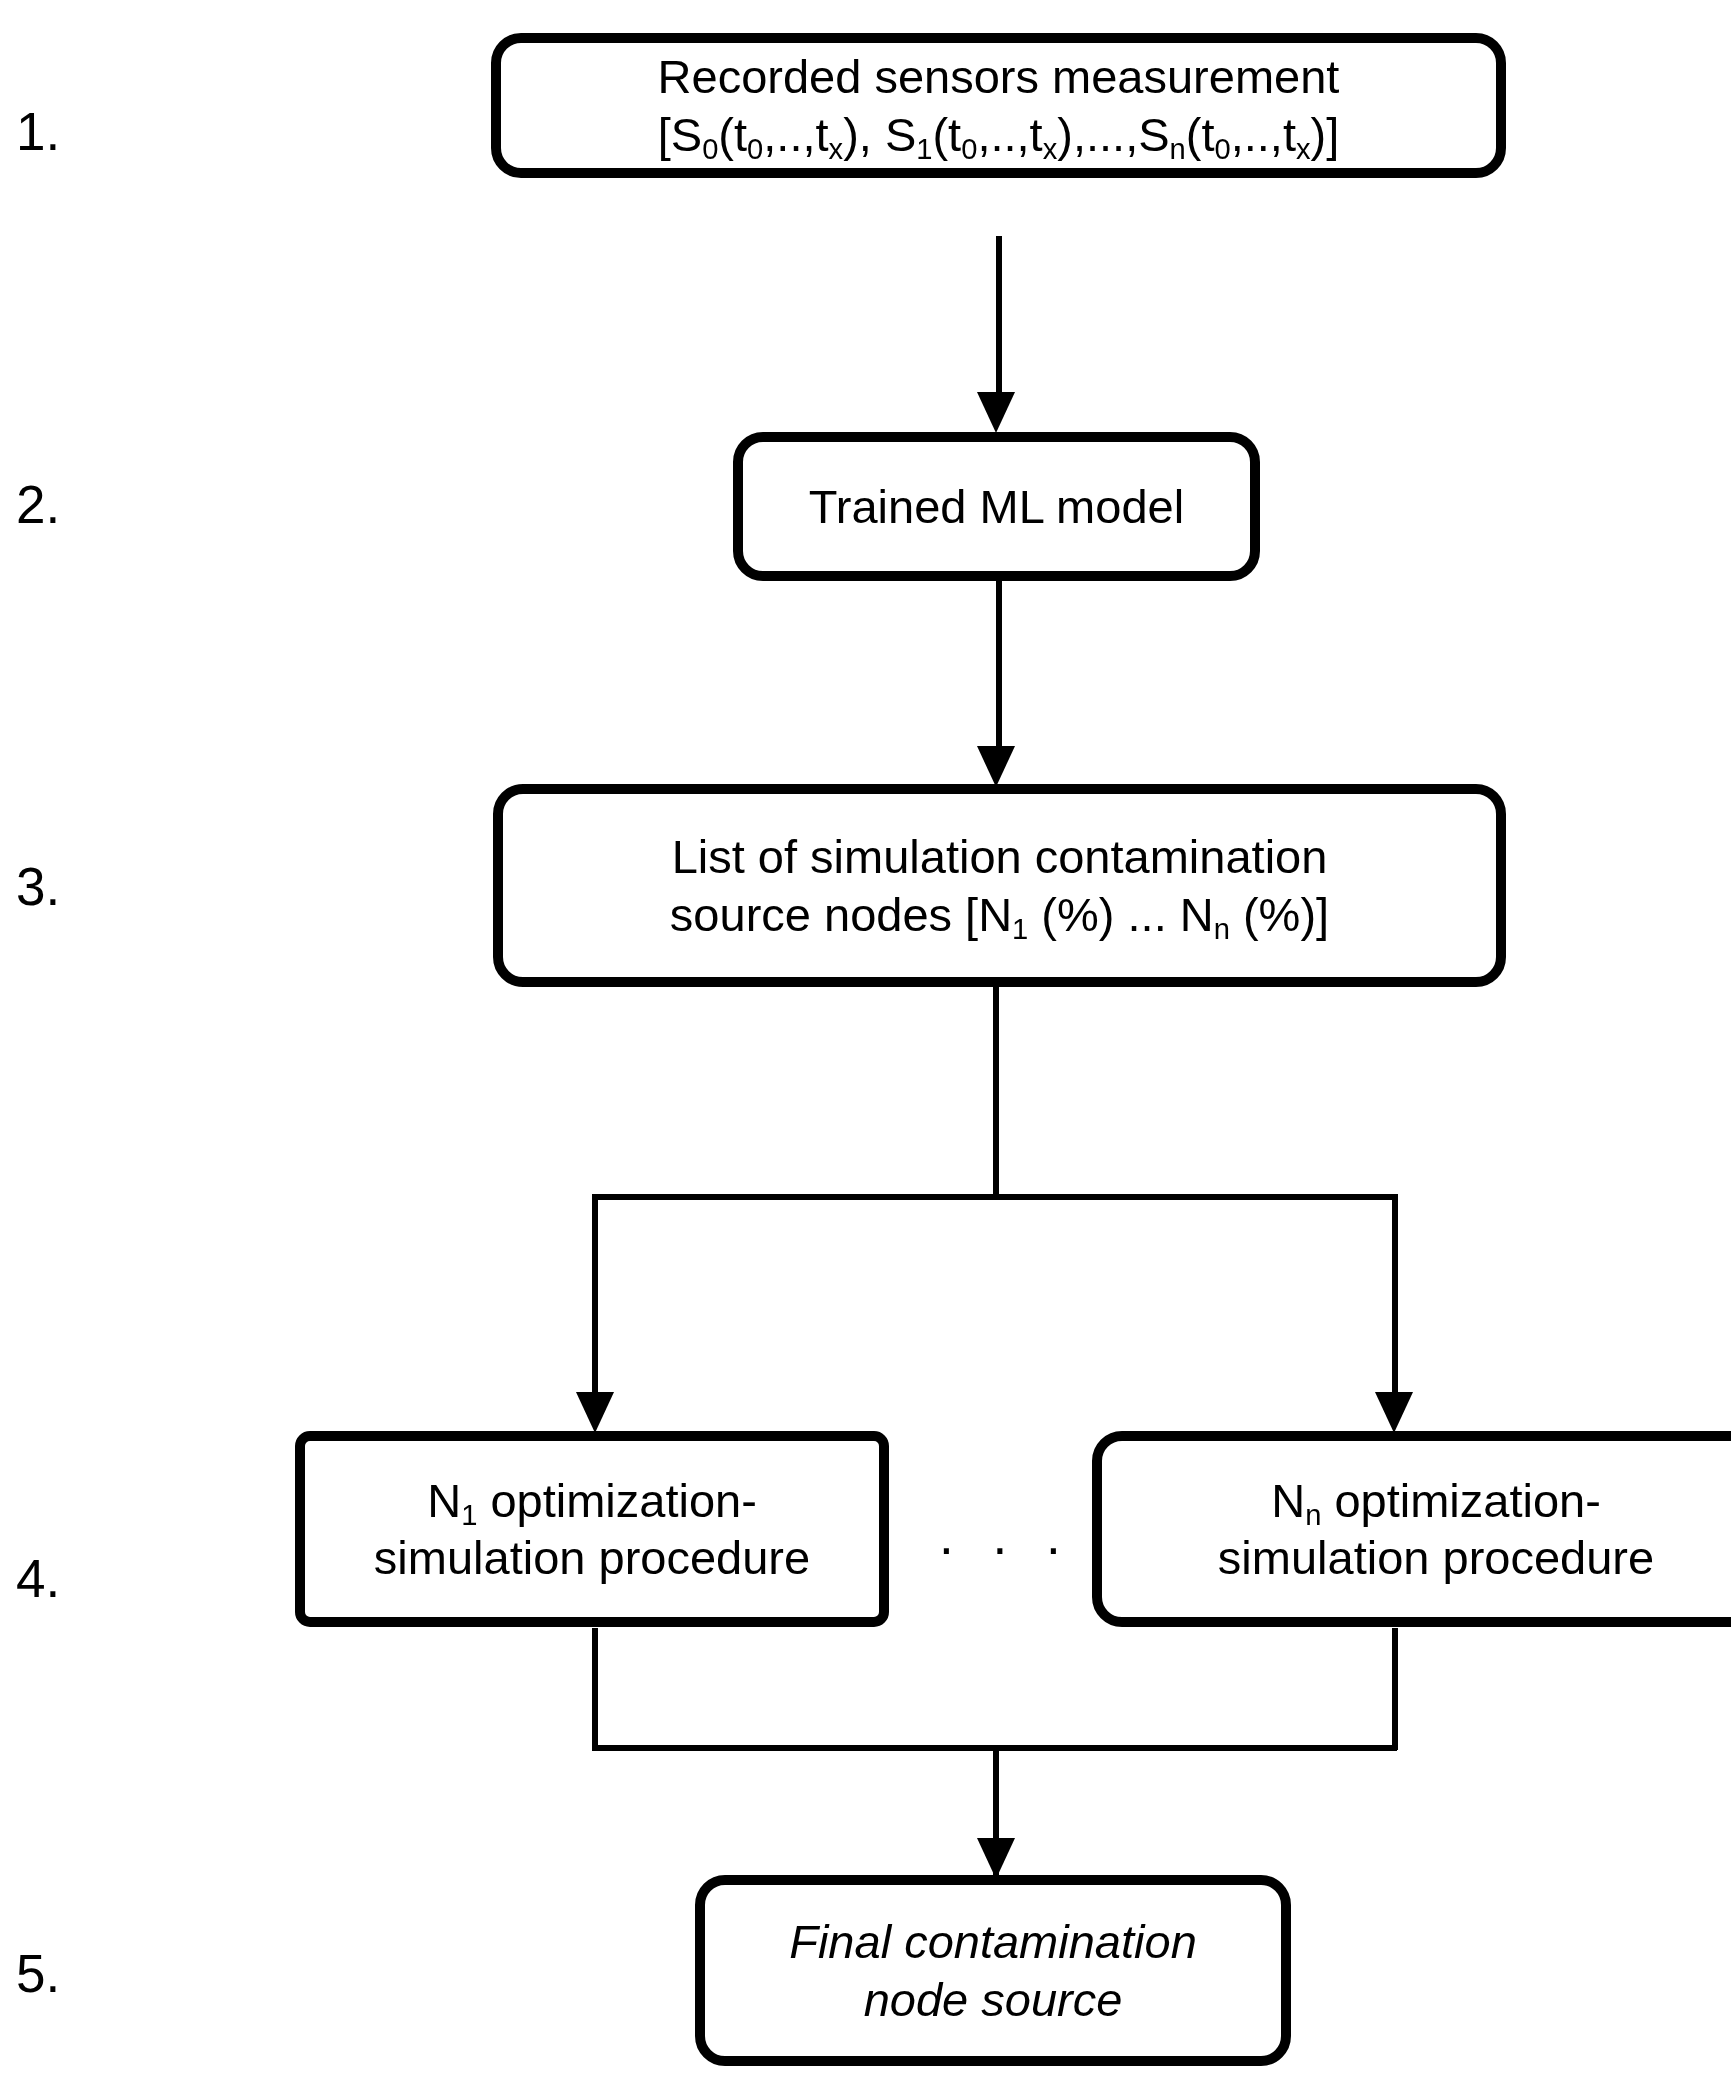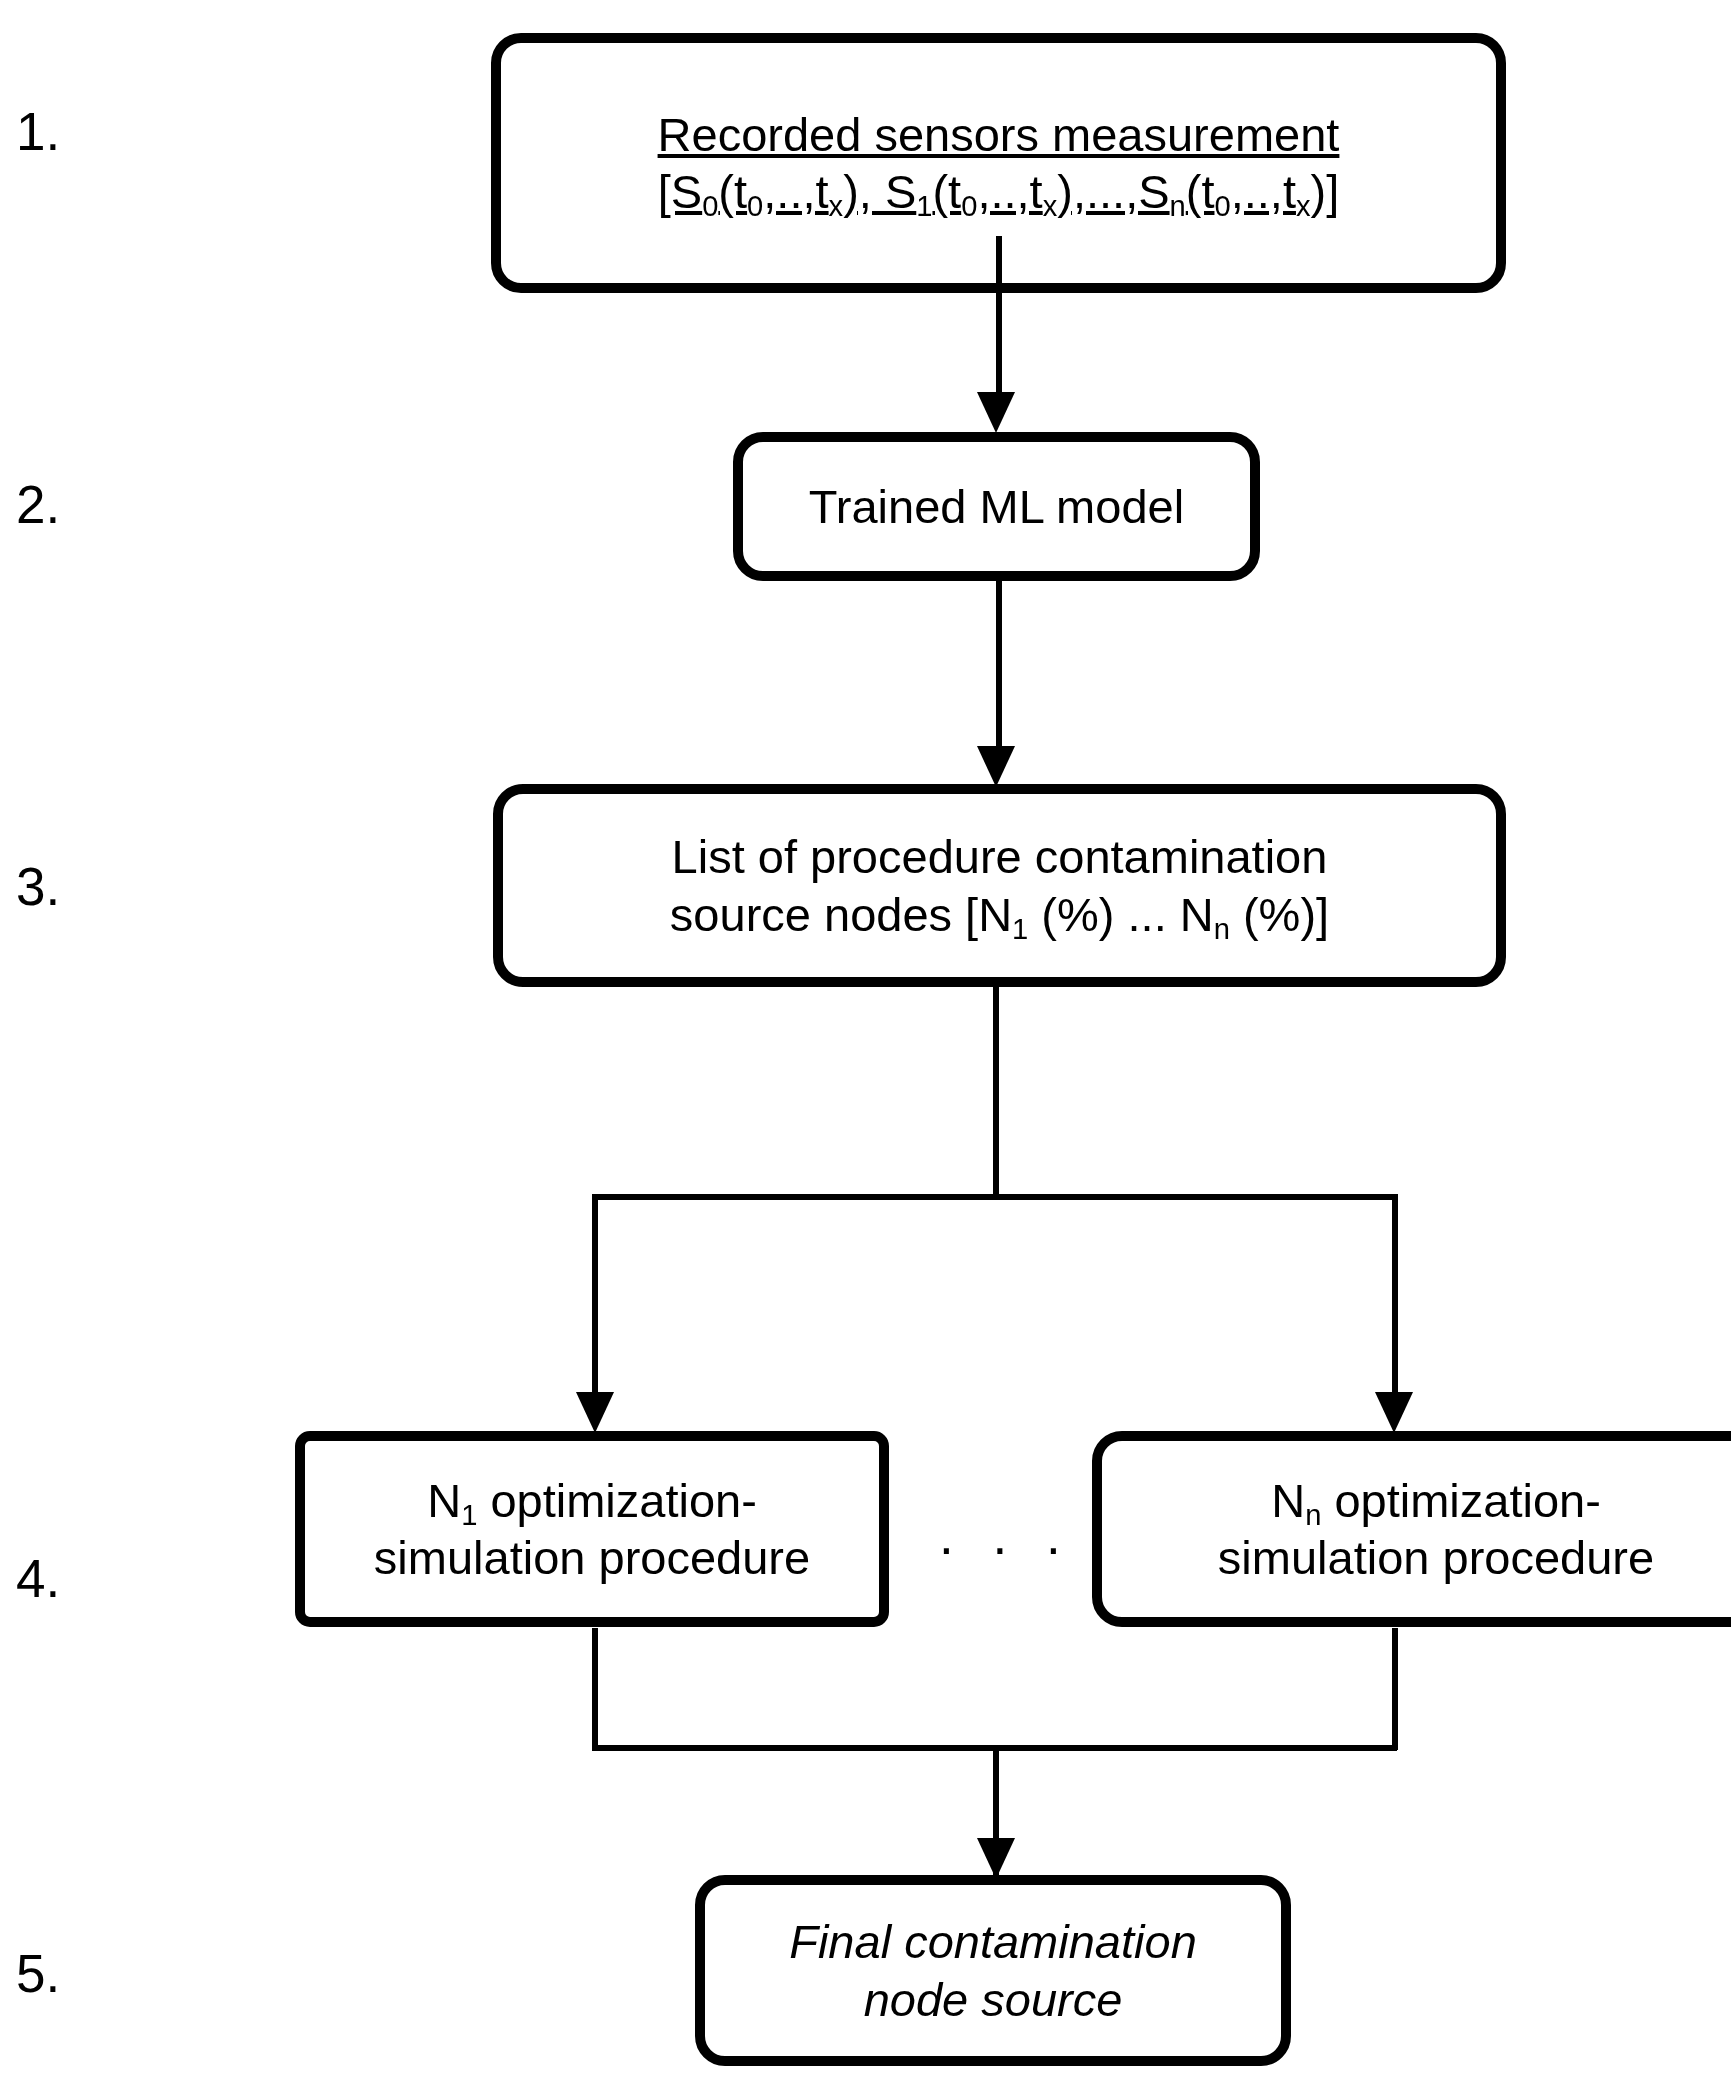--- a/index.html
+++ b/index.html
@@ -89,37 +89,37 @@
 <body>
 
 <div id="stage">
 
   <div class="step-num" style="left:16px; top:105px;">1.</div>
   <div class="step-num" style="left:16px; top:478px;">2.</div>
   <div class="step-num" style="left:16px; top:860px;">3.</div>
   <div class="step-num" style="left:16px; top:1552px;">4.</div>
   <div class="step-num" style="left:16px; top:1947px;">5.</div>
 
-  <div class="node" style="left:491px; top:33px; width:1015px; height:260px;text-decoration:underline;">
+  <div class="node" style="left:491px; top:33px; width:1015px; height:145px;">
     <div class="line">Recorded sensors measurement</div>
     <div class="line"><span>[S</span><sub>0</sub><span>(t</span><sub>0</sub><span>,..,t</span><sub>x</sub><span>), S</span><sub>1</sub><span>(t</span><sub>0</sub><span>,..,t</span><sub>x</sub><span>),...,S</span><sub>n</sub><span>(t</span><sub>0</sub><span>,..,t</span><sub>x</sub><span>)]</span></div>
   </div>
 
   <div class="vline" style="left:996px; top:236px; height:158px;"></div>
   <div class="arrowhead" style="left:977px; top:392px;"></div>
 
   <div class="node" style="left:733px; top:432px; width:527px; height:149px;">
     <div class="line">Trained ML model</div>
   </div>
 
   <div class="vline" style="left:996px; top:581px; height:168px;"></div>
   <div class="arrowhead" style="left:977px; top:746px;"></div>
 
   <div class="node" style="left:493px; top:784px; width:1013px; height:203px;">
-    <div class="line">List of procedure contamination</div>
+    <div class="line">List of simulation contamination</div>
     <div class="line"><span>source nodes [N</span><sub>1</sub><span> (%) ... N</span><sub>n</sub><span> (%)]</span></div>
   </div>
 
   <div class="vline" style="left:993px; top:987px; height:211px;"></div>
   <div class="hline" style="left:592px; top:1194px; width:805px;"></div>
   <div class="vline" style="left:592px; top:1194px; height:208px;"></div>
   <div class="vline" style="left:1392px; top:1194px; height:208px;"></div>
   <div class="arrowhead" style="left:576px; top:1392px;"></div>
   <div class="arrowhead" style="left:1375px; top:1392px;"></div>
 

